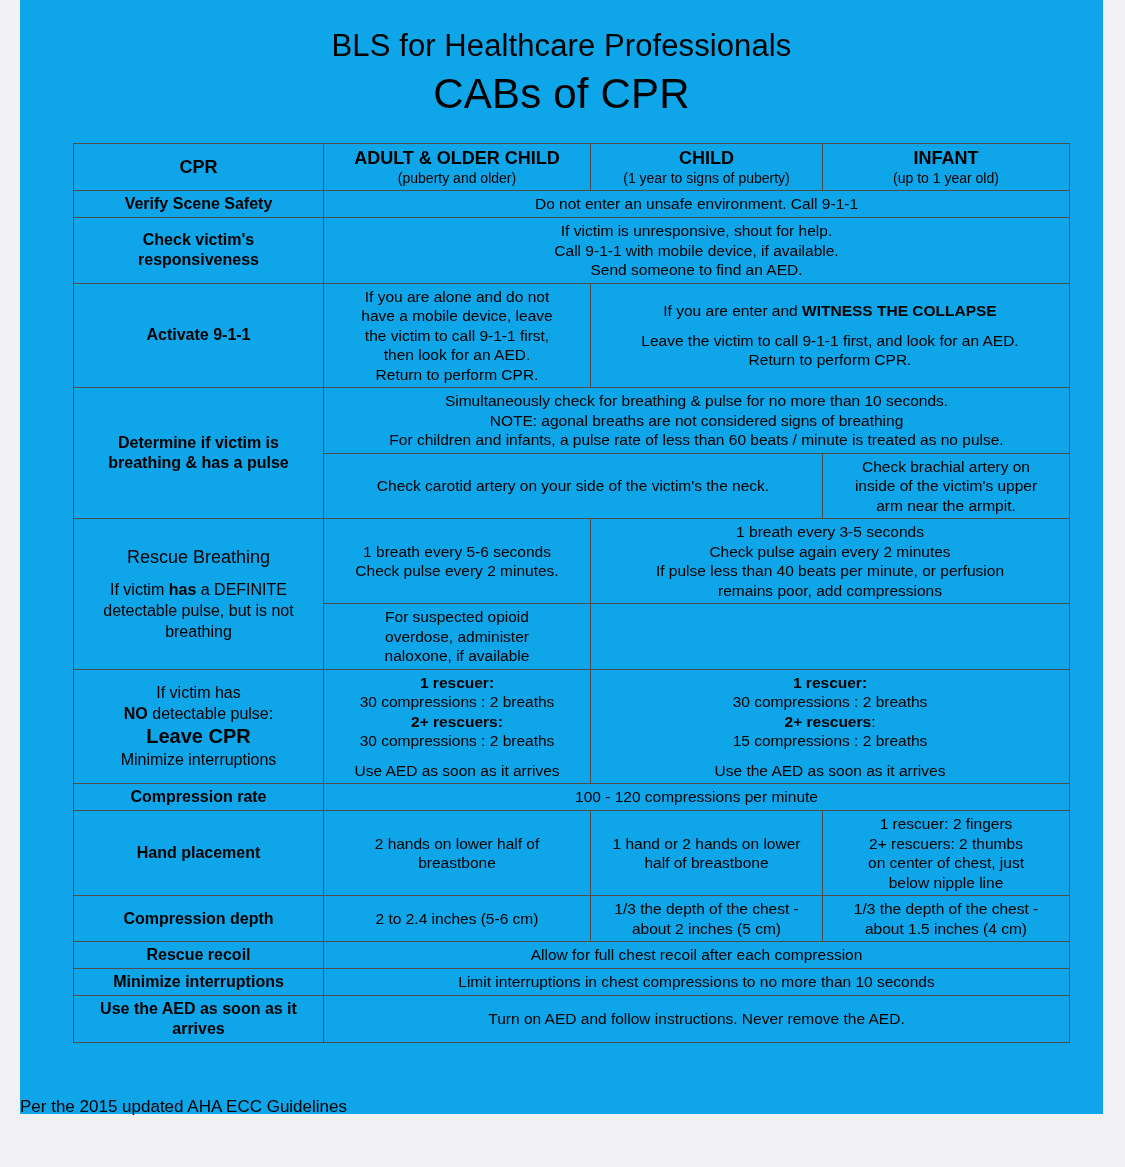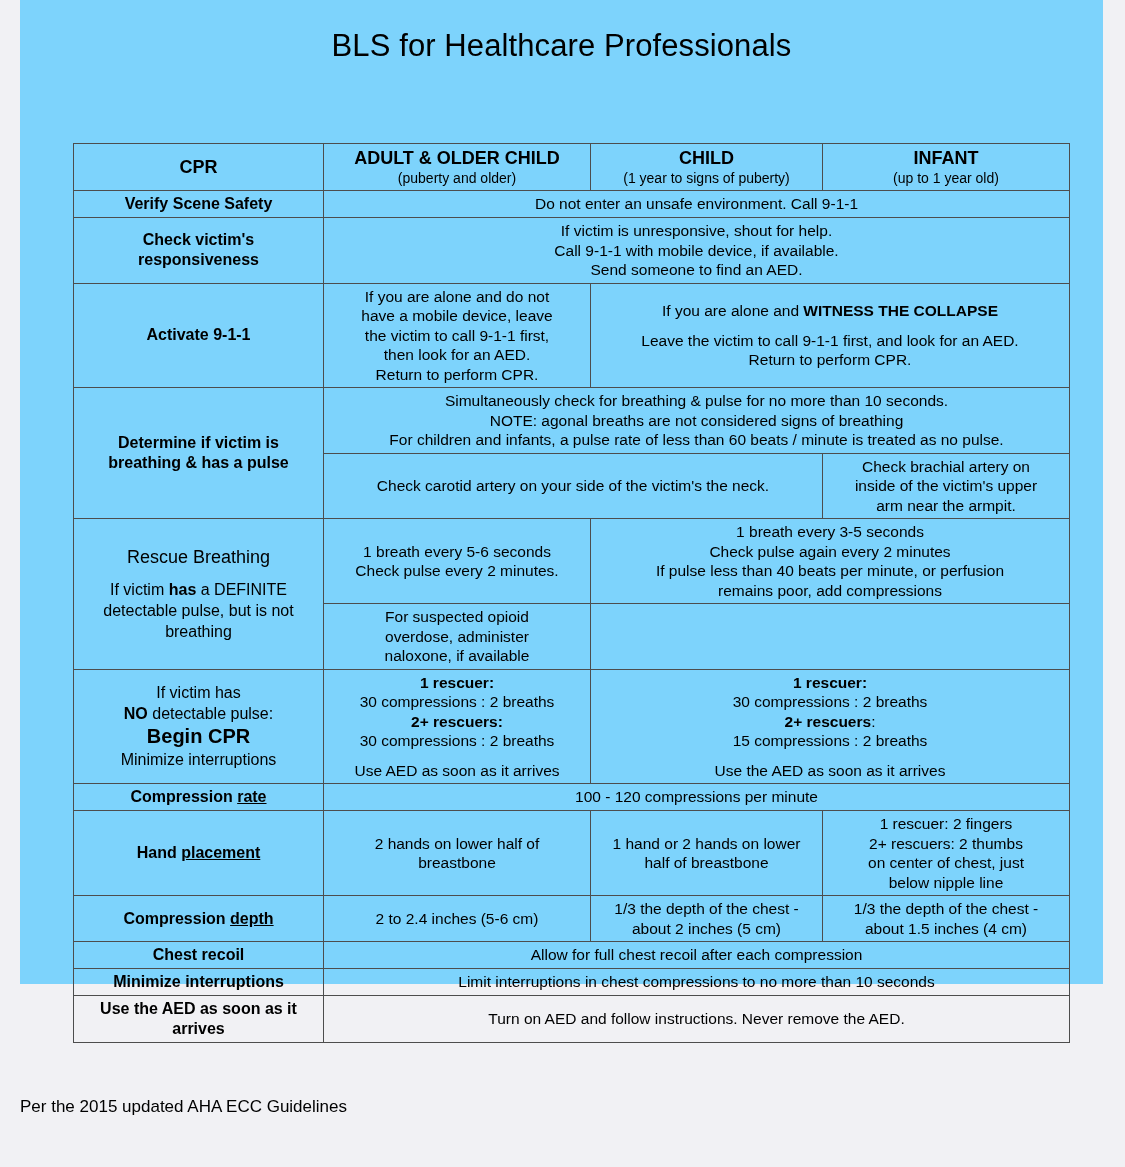--- a/index.html
+++ b/index.html
@@ -13,22 +13,22 @@
     height: 1167px;
     font-family: "Liberation Sans", sans-serif;
     color: #000;
     overflow: hidden;
   }
   .page {
     position: absolute;
     left: 20px;
     top: 0;
     width: 1083px;
-    height: 984px;
-    background: #7dd3fc;
+    height: 1114px;
+    background: #0ea5e9;
     box-sizing: border-box;
   }
   .title-block {
     text-align: center;
     padding-top: 26px;
   }
   .title-main {
     font-size: 31px;
     line-height: 40px;
     font-weight: 400;
@@ -81,21 +81,20 @@
     font-weight: bold;
     font-size: 20px;
     line-height: 25px;
   }
   .lbl-mid {
     font-weight: normal;
     font-size: 18px;
     line-height: 23px;
   }
   .u {
-    text-decoration: underline;
     margin-top: 24px;
   }
   .b { font-weight: bold; }
   .spacer { display:block; height: 10px; }
   .footer {
     position: absolute;
     left: 0;
     top: 1097px;
     width: 1083px;
     text-align: left;
@@ -106,20 +105,21 @@
   .col3 { width: 232px; }
   .col4 { width: 247px; }
 </style>
 </head>
 <body>
 
 <div class="page">
 
   <div class="title-block">
     <div class="title-main">BLS for Healthcare Professionals</div>
+    <div class="title-sub">CABs of CPR</div>
   </div>
 
   <table class="cpr">
     <colgroup>
       <col class="col1">
         <col class="col2">
         <col class="col3">
         <col class="col4">
     </colgroup>
     <tbody>
@@ -169,21 +169,21 @@
         </td>
         <td>
           <div>If you are alone and do not</div>
           <div>have a mobile device, leave</div>
           <div>the victim to call 9-1-1 first,</div>
           <div>then look for an AED.</div>
           <div>Return to perform CPR.</div>
         </td>
         <td colspan="2">
           <div>
-            <span>If you are alone and </span><span class="b">WITNESS THE COLLAPSE</span>
+            <span>If you are enter and </span><span class="b">WITNESS THE COLLAPSE</span>
           </div>
           <span class="spacer"></span>
           <div>Leave the victim to call 9-1-1 first, and look for an AED.</div>
           <div>Return to perform CPR.</div>
         </td>
       </tr>
 
       <tr>
         <td rowspan="2">
           <div class="lbl">Determine if victim is</div>
@@ -237,21 +237,21 @@
           <span></span>
         </td>
       </tr>
 
       <tr>
         <td>
           <div class="lbl-reg">If victim has</div>
           <div class="lbl-reg">
             <span class="b">NO</span><span> detectable pulse:</span>
           </div>
-          <div class="lbl-big">Begin CPR</div>
+          <div class="lbl-big">Leave CPR</div>
           <div class="lbl-reg">Minimize interruptions</div>
         </td>
         <td>
           <div class="b">1 rescuer:</div>
           <div>30 compressions : 2 breaths</div>
           <div class="b">2+ rescuers:</div>
           <div>30 compressions : 2 breaths</div>
           <span class="spacer"></span>
           <div>Use AED as soon as it arrives</div>
         </td>
@@ -308,21 +308,21 @@
           <div>about 2 inches (5 cm)</div>
         </td>
         <td>
           <div>1/3  the depth of the chest -</div>
           <div>about 1.5 inches (4 cm)</div>
         </td>
       </tr>
 
       <tr>
         <td>
-          <span class="lbl">Chest recoil</span>
+          <span class="lbl">Rescue recoil</span>
         </td>
         <td colspan="3">
           <span>Allow for full chest recoil after each compression</span>
         </td>
       </tr>
 
       <tr>
         <td>
           <span class="lbl">Minimize interruptions</span>
         </td>

